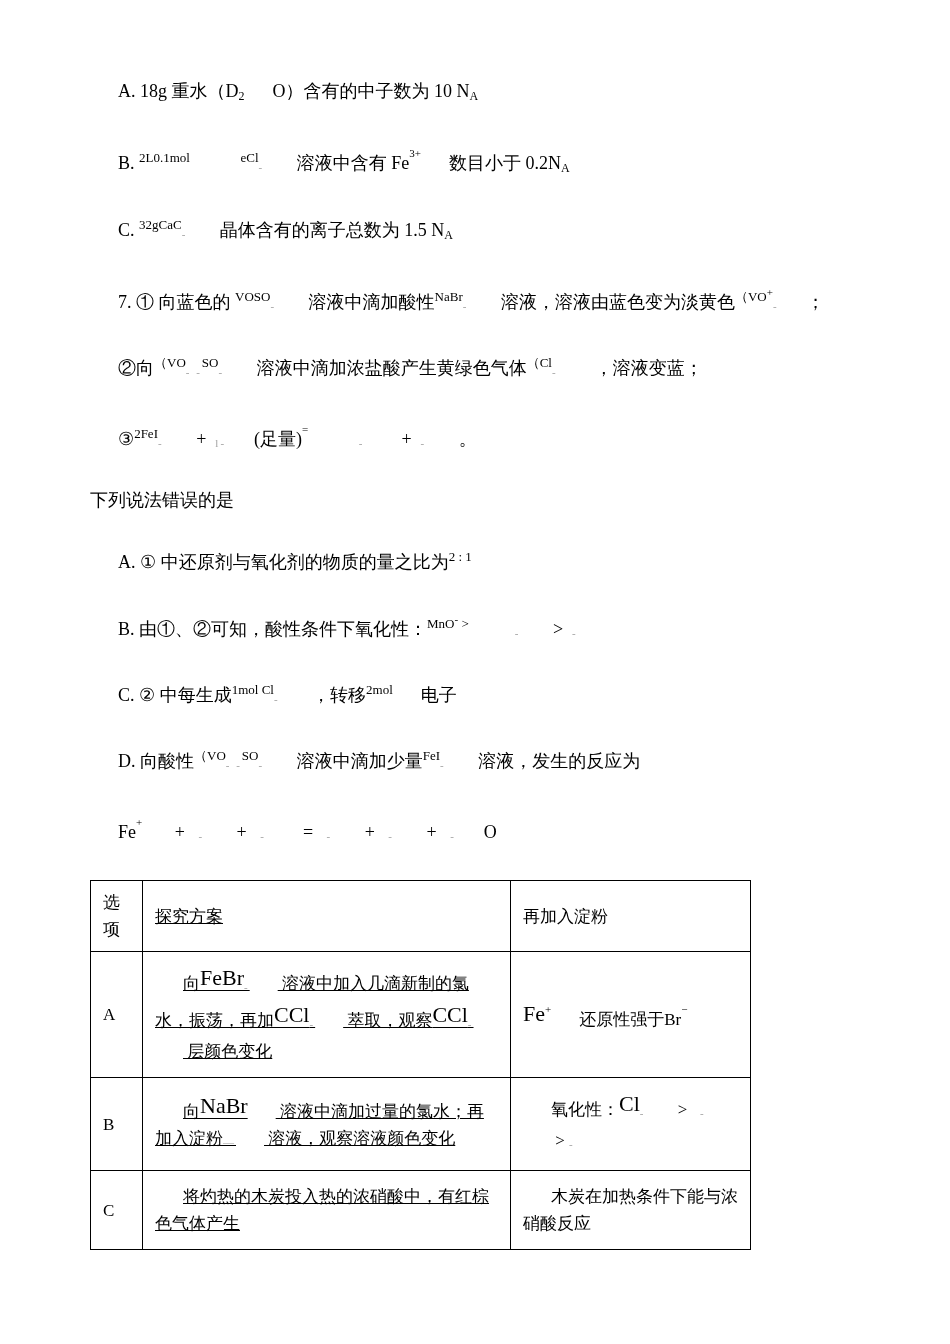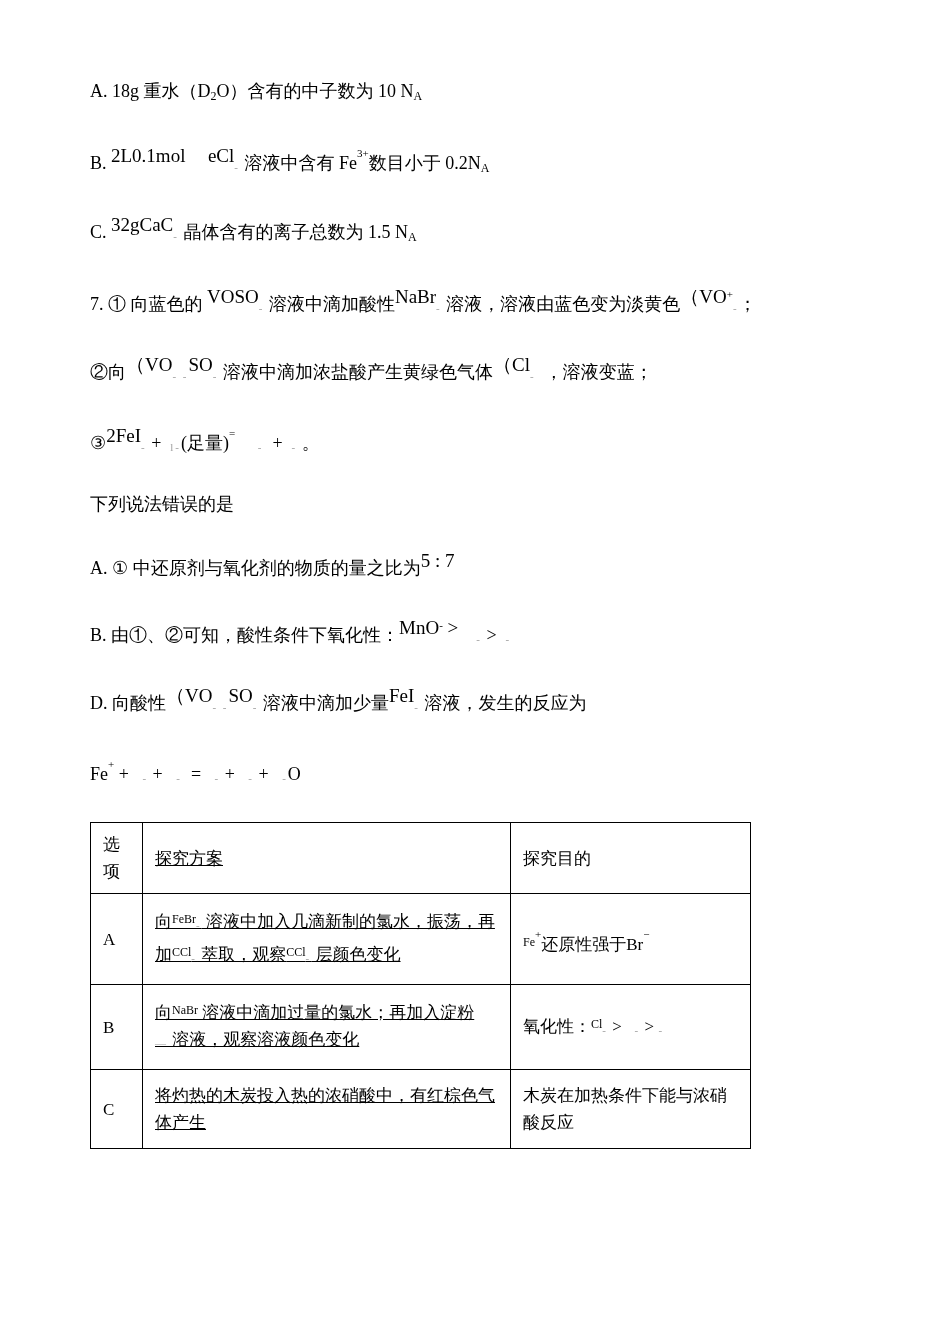--- a/index.html
+++ b/index.html
@@ -12,22 +12,22 @@
     font-size: 18px;
     overflow: hidden;
   }
   .page { padding: 78px 60px 0 90px; }
   .line {
     line-height: 26px;
     margin-bottom: 31px;
     white-space: nowrap;
   }
   
-  .seg-t  { font-size: 18px; }
-  .seg-f  { font-size: 19px; vertical-align: 7px; }          
+  .seg-t  { font-size: 18px; margin-left: 28px; }
+  .seg-f  { font-size: 13px; vertical-align: 7px; }          
   .seg-sp { font-size: 11px; vertical-align: 12px; }         
   .seg-sb { font-size: 12px; vertical-align: -3px; }         
   .seg-g  {                                                  
     font-size: 11px;
     vertical-align: -2px;
     color: var(--color-faint, #9e9e9e);
     letter-spacing: 2px;
   }
   table.explore {
     border-collapse: collapse;
@@ -39,54 +39,55 @@
     border: 1px solid #000;
     padding: 12px 12px;
     font-size: 17px;
     line-height: 27px;
     vertical-align: middle;
     text-align: left;
     font-weight: normal;
     word-break: break-all;
   }
   .explore td .seg-t { font-size: 17px; }
-  .explore td .seg-f { font-size: 12px; vertical-align: 4px; }
+  .explore td .seg-f { font-size: 22px; vertical-align: 4px; }
   .explore tr.hdr td { padding: 8px 12px; }
   .col-opt { width: 52px; }
   .col-plan { width: 368px; text-decoration: underline; }
   .col-purpose { width: 240px; }
 </style>
 </head>
 <body>
 
 <div class="page">
 
   <div class="line"><span class="seg-t">A. 18g 重水（D</span><span class="seg-sb">2</span><span class="seg-t">O）含有的中子数为 10 N</span><span class="seg-sb">A</span></div>
   <div class="line"><span class="seg-t">B. </span><span class="seg-f">2L0.1mol</span><span class="seg-t">&nbsp;&nbsp;&nbsp;&nbsp;&nbsp;</span><span class="seg-f">eCl</span><span class="seg-g">-</span><span class="seg-t">&nbsp;溶液中含有 Fe</span><span class="seg-sp">3+</span><span class="seg-t">数目小于 0.2N</span><span class="seg-sb">A</span></div>
   <div class="line"><span class="seg-t">C. </span><span class="seg-f">32gCaC</span><span class="seg-g">-</span><span class="seg-t">&nbsp;晶体含有的离子总数为 1.5 N</span><span class="seg-sb">A</span></div>
 
   <div class="line"><span class="seg-t">7. ① 向蓝色的 </span><span class="seg-f">VOSO</span><span class="seg-g">-</span><span class="seg-t">&nbsp;溶液中滴加酸性</span><span class="seg-f">NaBr</span><span class="seg-g">-</span><span class="seg-t">&nbsp;溶液，溶液由蓝色变为淡黄色</span><span class="seg-f">（VO</span><span class="seg-sp">+</span><span class="seg-g">-</span><span class="seg-t">；</span></div>
   <div class="line"><span class="seg-t">②向</span><span class="seg-f">（VO</span><span class="seg-g">-&nbsp;-</span><span class="seg-f">SO</span><span class="seg-g">-</span><span class="seg-t">&nbsp;溶液中滴加浓盐酸产生黄绿色气体</span><span class="seg-f">（Cl</span><span class="seg-g">-</span><span class="seg-t">&nbsp;&nbsp;，溶液变蓝；</span></div>
   <div class="line"><span class="seg-t">③</span><span class="seg-f">2FeI</span><span class="seg-g">-</span><span class="seg-t">&nbsp;+&nbsp;&nbsp;</span><span class="seg-g">l</span><span class="seg-g">-</span><span class="seg-t">(足量)</span><span class="seg-sp">=</span><span class="seg-t">&nbsp;&nbsp;&nbsp;&nbsp;&nbsp;</span><span class="seg-g">-</span><span class="seg-t">&nbsp;&nbsp;+&nbsp;&nbsp;</span><span class="seg-g">-</span><span class="seg-t">&nbsp;。</span></div>
 
   <div class="line">下列说法错误的是</div>
 
-  <div class="line"><span class="seg-t">A. ① 中还原剂与氧化剂的物质的量之比为</span><span class="seg-f">5 : 7</span></div>
+  <div class="line"><span class="seg-t">A. ① 中还原剂与氧化剂的物质的量之比为</span><span class="seg-f">2 : 1</span></div>
   <div class="line"><span class="seg-t">B. 由①、②可知，酸性条件下氧化性：</span><span class="seg-f">MnO</span><span class="seg-sp">-</span><span class="seg-f">&nbsp;&gt;</span><span class="seg-t">&nbsp;&nbsp;&nbsp;&nbsp;</span><span class="seg-g">-</span><span class="seg-t">&nbsp;&gt;&nbsp;&nbsp;</span><span class="seg-g">-</span></div>
+  <div class="line"><span class="seg-t">C. ② 中每生成</span><span class="seg-f">1mol Cl</span><span class="seg-g">-</span><span class="seg-t">&nbsp;，转移</span><span class="seg-f">2mol</span><span class="seg-t">电子</span></div>
   <div class="line"><span class="seg-t">D. 向酸性</span><span class="seg-f">（VO</span><span class="seg-g">-&nbsp;-</span><span class="seg-f">SO</span><span class="seg-g">-</span><span class="seg-t">&nbsp;溶液中滴加少量</span><span class="seg-f">FeI</span><span class="seg-g">-</span><span class="seg-t">&nbsp;溶液，发生的反应为</span></div>
 
   <div class="line"><span class="seg-t">Fe</span><span class="seg-sp">+</span><span class="seg-t">&nbsp;+&nbsp;&nbsp;&nbsp;</span><span class="seg-g">-</span><span class="seg-t">&nbsp;+&nbsp;&nbsp;&nbsp;</span><span class="seg-g">-</span><span class="seg-t">&nbsp;&nbsp;=&nbsp;&nbsp;&nbsp;</span><span class="seg-g">-</span><span class="seg-t">&nbsp;+&nbsp;&nbsp;&nbsp;</span><span class="seg-g">-</span><span class="seg-t">&nbsp;+&nbsp;&nbsp;&nbsp;</span><span class="seg-g">-</span><span class="seg-t">O</span></div>
 
 
   <table class="explore">
     <tbody>
         <tr class="hdr">
       <td class="col-opt">选项</td>
       <td class="col-plan">探究方案</td>
-      <td class="col-purpose">探究目的</td>
+      <td class="col-purpose">再加入淀粉</td>
     </tr>
     <tr>
       <td class="col-opt">A</td>
       <td class="col-plan"><span class="seg-t">向</span><span class="seg-f">FeBr</span><span class="seg-g">-</span><span class="seg-t">&nbsp;溶液中加入几滴新制的氯水，振荡，再加</span><span class="seg-f">CCl</span><span class="seg-g">-</span><span class="seg-t">&nbsp;萃取，观察</span><span class="seg-f">CCl</span><span class="seg-g">-</span><span class="seg-t">&nbsp;层颜色变化</span></td>
       <td class="col-purpose"><span class="seg-f">Fe</span><span class="seg-sp">+</span><span class="seg-t">还原性强于Br</span><span class="seg-sp">−</span></td>
     </tr>
     <tr>
       <td class="col-opt">B</td>
       <td class="col-plan"><span class="seg-t">向</span><span class="seg-f">NaBr</span><span class="seg-t">&nbsp;溶液中滴加过量的氯水；再加入淀粉</span><span class="seg-g">—</span><span class="seg-t">&nbsp;溶液，观察溶液颜色变化</span></td>
       <td class="col-purpose"><span class="seg-t">氧化性：</span><span class="seg-f">Cl</span><span class="seg-g">-</span><span class="seg-t">&nbsp;&gt;&nbsp;&nbsp;&nbsp;</span><span class="seg-g">-</span><span class="seg-t">&nbsp;&gt;&nbsp;</span><span class="seg-g">-</span></td>

